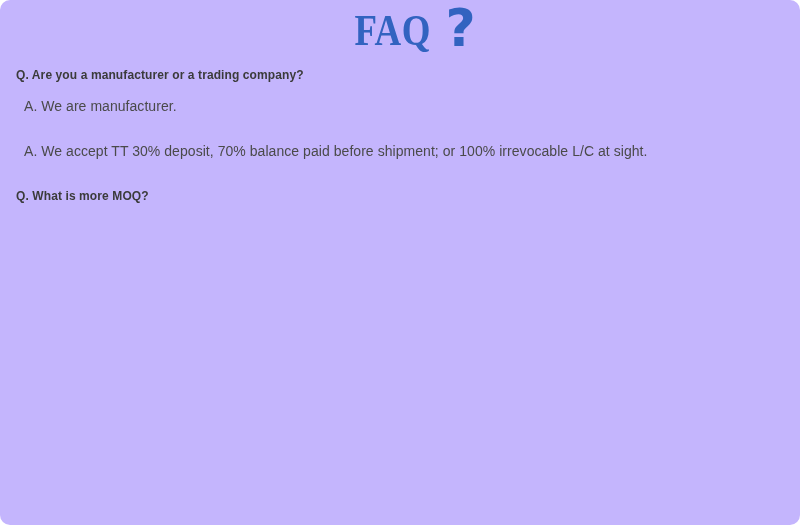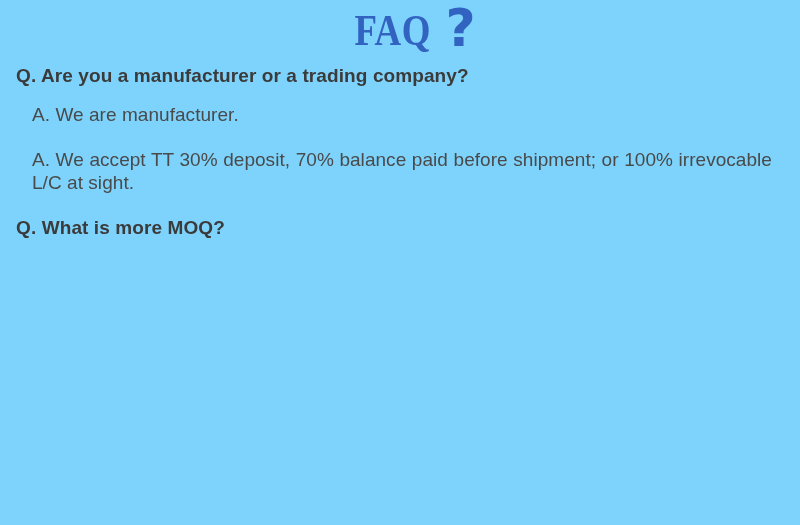--- a/index.html
+++ b/index.html
@@ -11,22 +11,23 @@
     height: 525px;
     background: #ffffff;
     font-family: "Liberation Sans", sans-serif;
     overflow: hidden;
   }
 
   .page {
     position: relative;
     width: 800px;
     height: 525px;
-    background: #7dd3fc;
+    background: #c4b5fd;
     box-sizing: border-box;
+    border-radius: 10px;
   }
 
   
   .title-bar {
     position: absolute;
     left: 0;
     top: 2px;
     width: 800px;
     height: 52px;
     text-align: center;
@@ -65,33 +66,33 @@
     top: 64px;
     width: 772px;
   }
   .faq-item {
     margin-bottom: 22px;
   }
   .faq-item:last-child {
     margin-bottom: 0;
   }
   .faq-question {
-    font-size: 19px;
+    font-size: 12px;
     font-weight: bold;
     color: #3b3b3b;
     line-height: 23px;
     margin: 0;
     letter-spacing: 0.1px;
   }
   .faq-answer {
-    font-size: 19px;
+    font-size: 14px;
     font-weight: normal;
     color: #4a4a4a;
     line-height: 23px;
-    margin: 16px;
+    margin: 8px;
     letter-spacing: 0.05px;
     text-align: justify;
     text-justify: inter-word;
   }
 </style>
 </head>
 <body>
 
 <div class="page">
 

